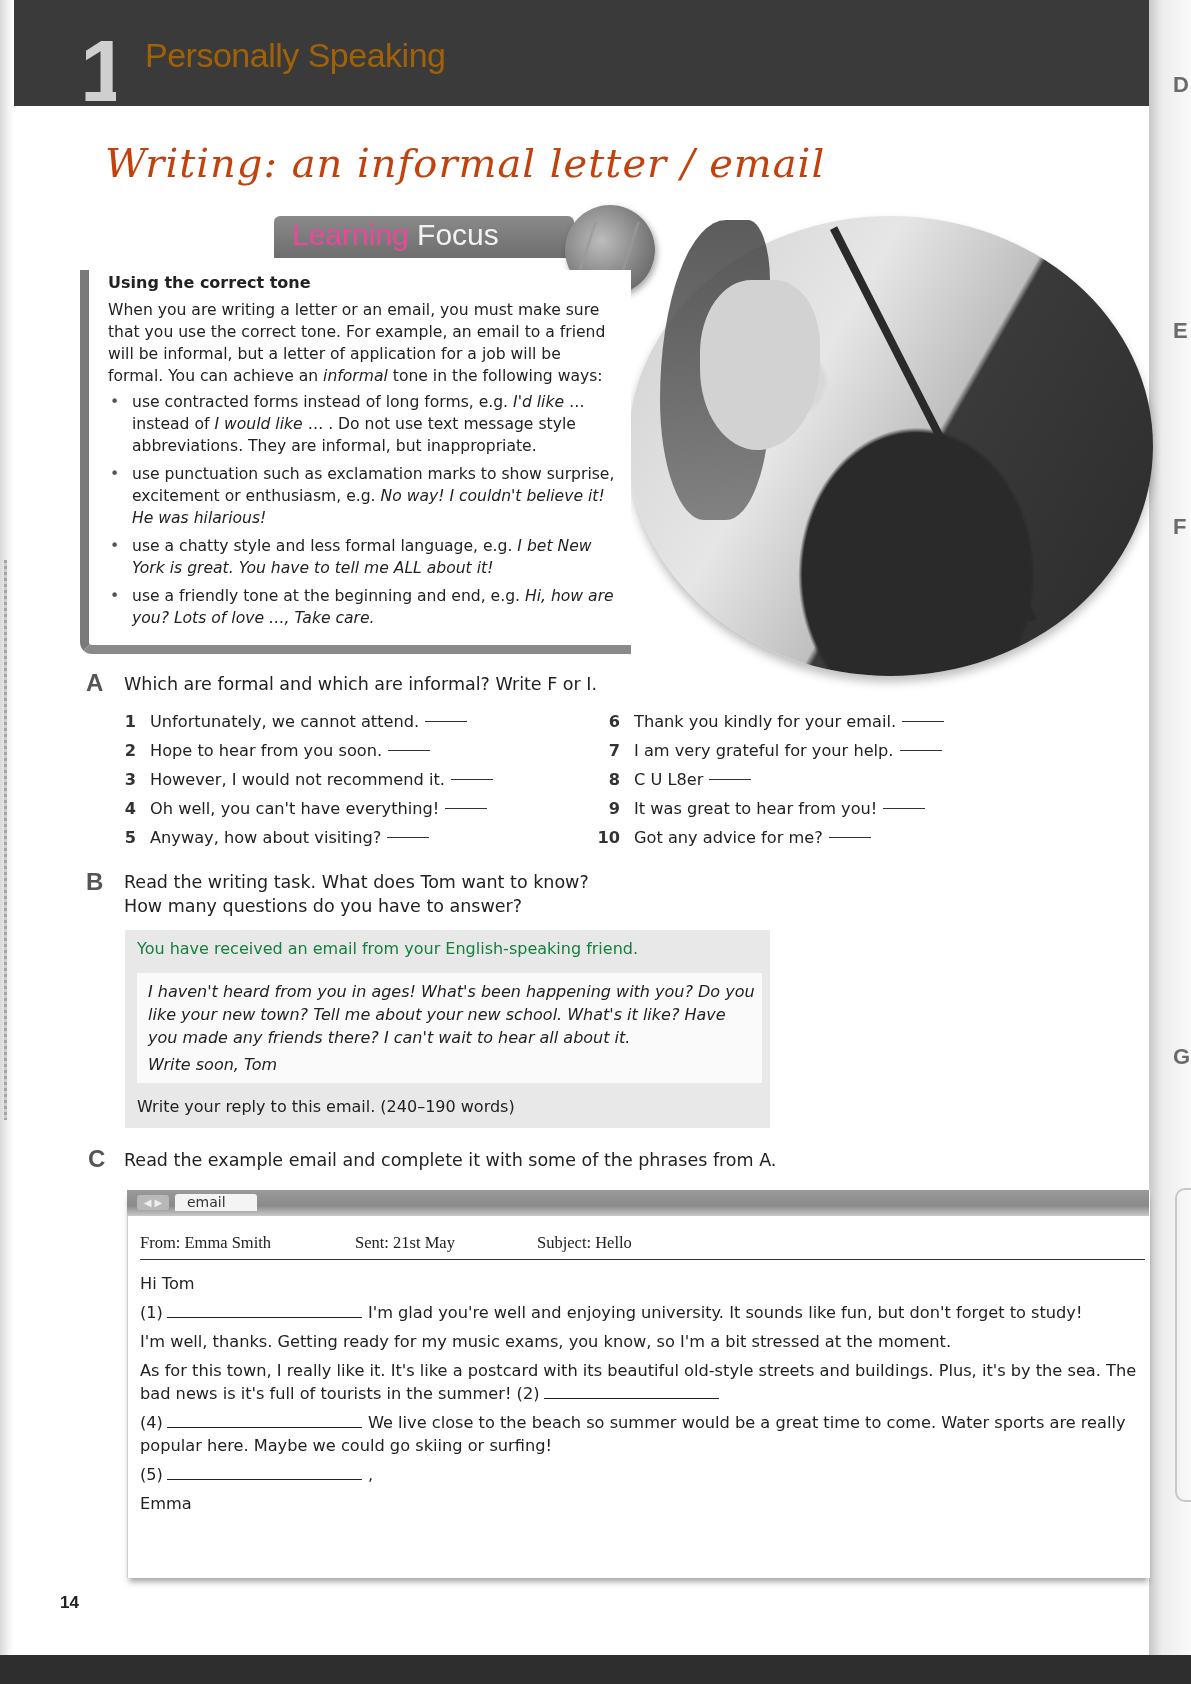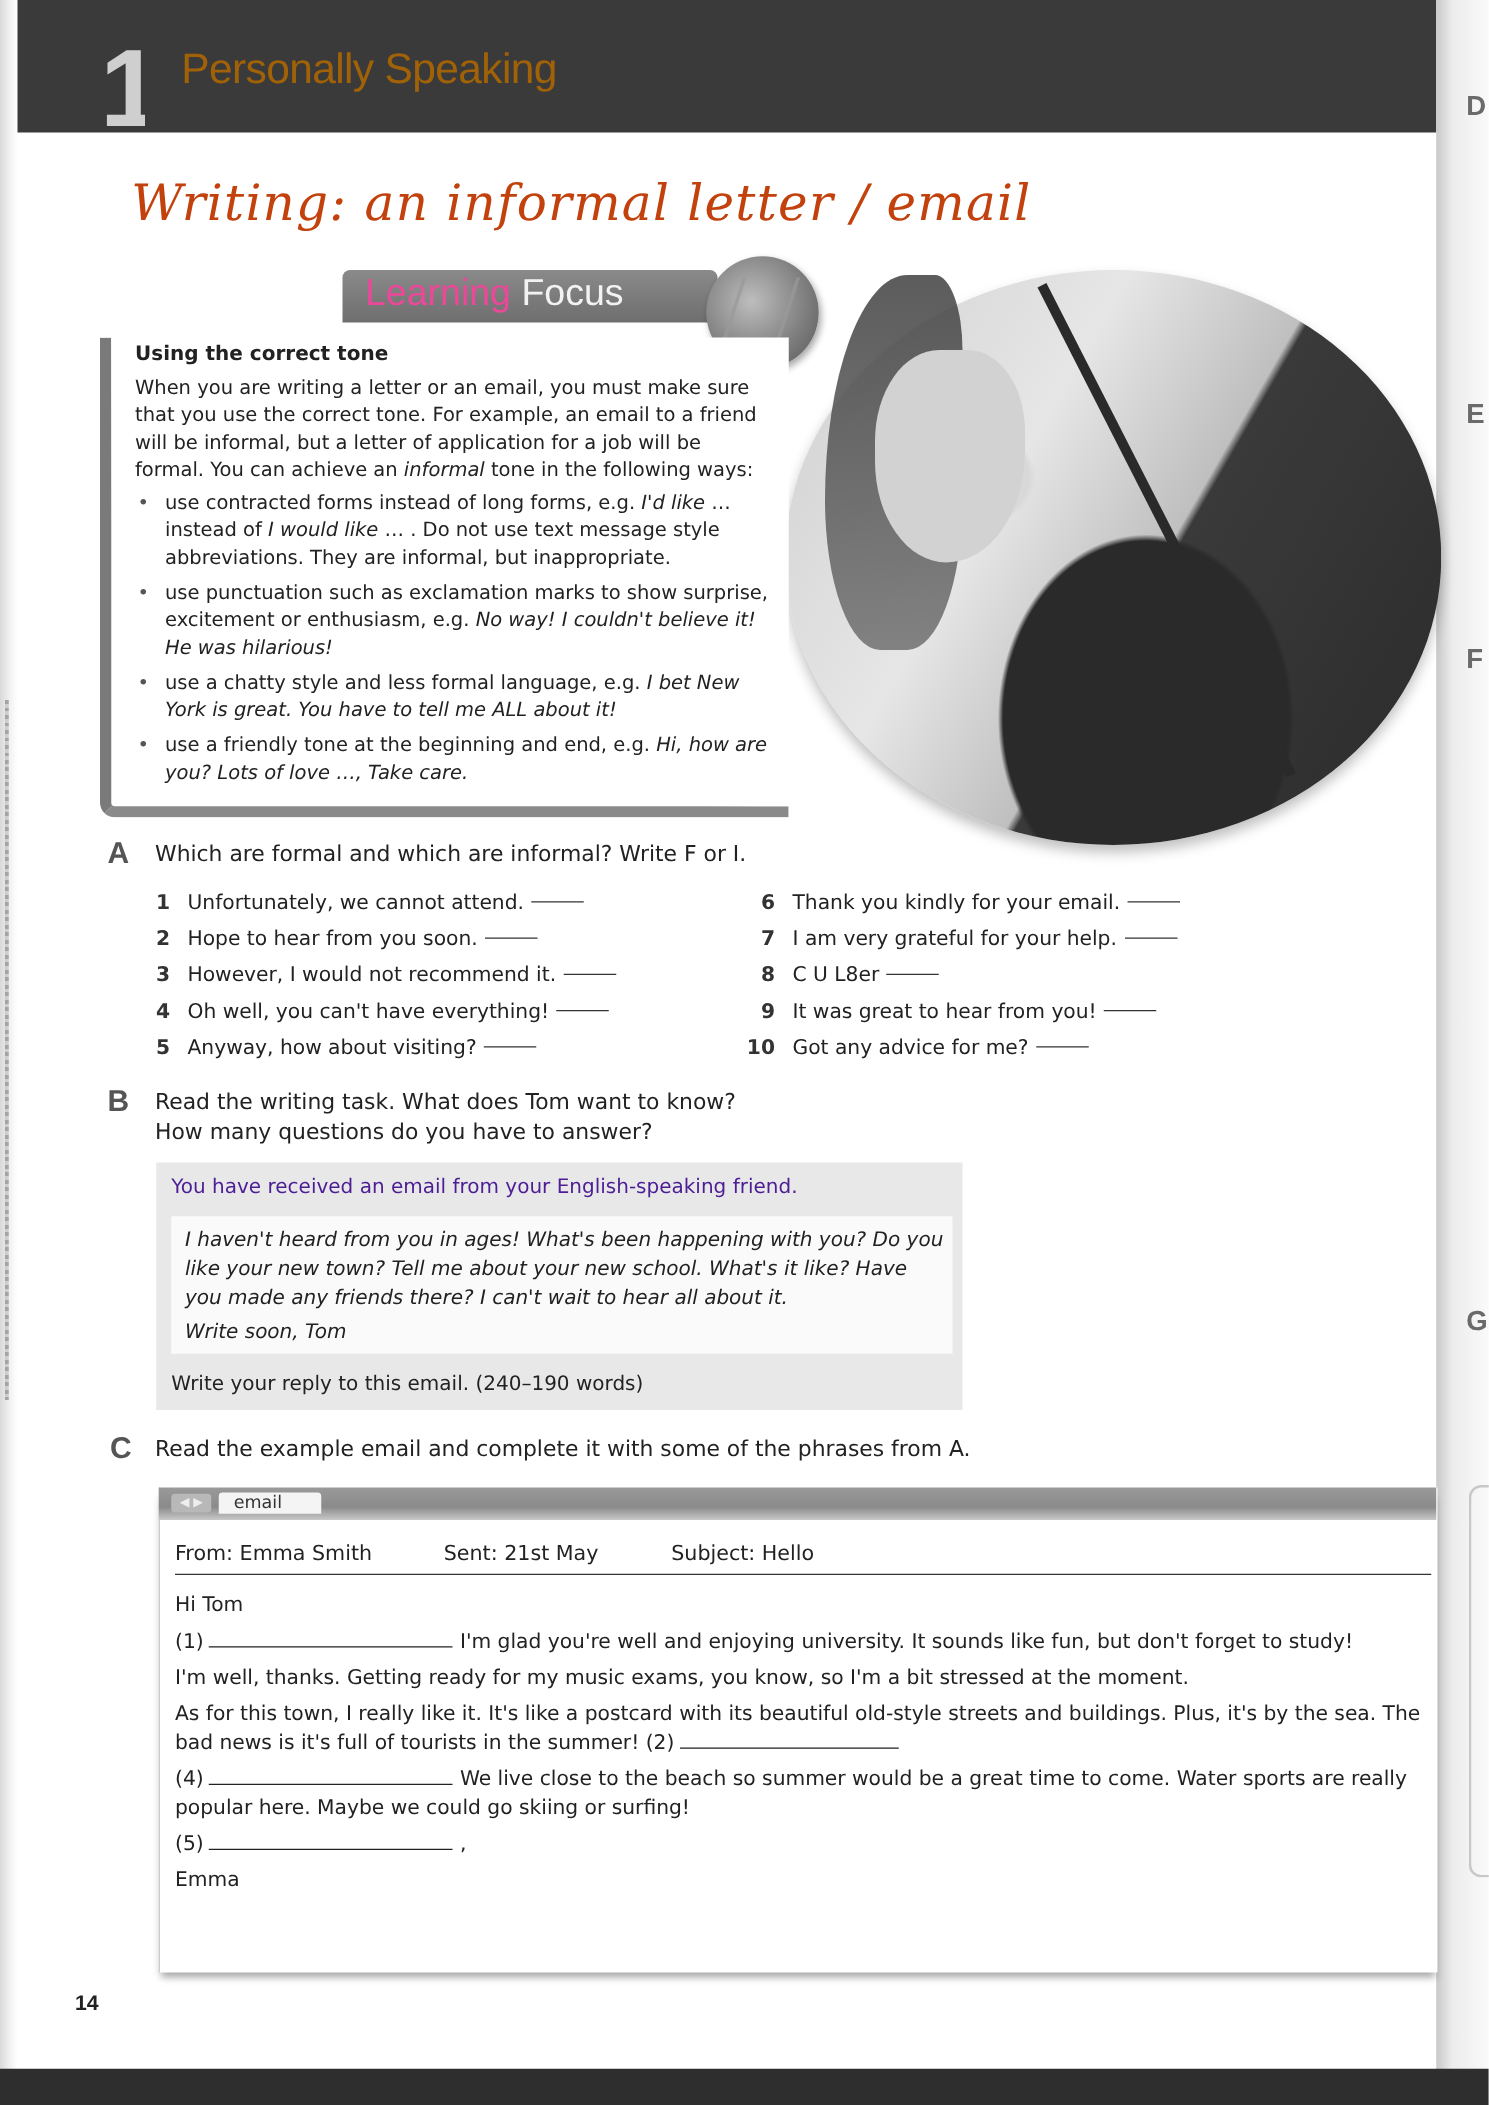--- a/index.html
+++ b/index.html
@@ -41,32 +41,32 @@
   .photo-face{position:absolute;left:700px;top:280px;width:120px;height:170px;background:#d2d2d2;border-radius:45% 40% 55% 50%;}
 
   .section-letter{position:absolute;font-family:"Liberation Sans",sans-serif;font-weight:bold;font-size:24px;color:#555;}
   .section-q{position:absolute;font-family:"DejaVu Sans",sans-serif;font-size:17.5px;color:#222;line-height:24px;}
   .sec-a-list{position:absolute;font-family:"DejaVu Sans",sans-serif;font-size:16.2px;line-height:29px;color:#222;}
   .sec-a-list .row{display:flex;}
   .sec-a-list .num{width:28px;text-align:right;margin-right:14px;font-weight:bold;color:#333;}
   .blank{display:inline-block;width:42px;border-bottom:1px solid #333;margin-left:6px;height:14px;vertical-align:baseline;}
 
   .task-box{position:absolute;left:125px;top:930px;width:645px;height:198px;background:#e8e8e8;}
-  .task-intro{position:absolute;left:137px;top:939px;font-size:16px;color:#4c1d95;}
+  .task-intro{position:absolute;left:137px;top:939px;font-size:16px;color:#15803d;}
   .task-inner{position:absolute;left:137px;top:973px;width:625px;height:110px;background:#fafafa;}
   .task-msg{position:absolute;left:148px;top:980px;width:610px;font-style:italic;font-size:16px;line-height:23px;color:#222;}
   .task-sign{margin-top:4px;}
   .task-out{position:absolute;left:137px;top:1097px;font-size:16px;color:#222;}
 
   .email-win{position:absolute;left:127px;top:1190px;width:1022px;height:388px;background:#fff;box-shadow:0 6px 6px -2px rgba(0,0,0,.35);border-left:1px solid #ccc;}
   .email-bar{position:absolute;left:127px;top:1190px;width:1022px;height:26px;background:linear-gradient(180deg,#9a9a9a,#8a8a8a 60%,#c9c9c9);}
   .email-nav{position:absolute;left:137px;top:1195px;width:32px;height:15px;background:#b8b8b8;border-radius:3px;font-size:10px;color:#eee;line-height:15px;text-align:center;}
   .email-tab{position:absolute;left:175px;top:1194px;width:70px;height:17px;background:#f4f4f4;border-radius:3px 3px 0 0;font-size:14px;line-height:17px;padding-left:12px;color:#333;}
   .email-hdr{position:absolute;left:140px;top:1233px;width:1005px;height:26px;border-bottom:1px solid #333;font-size:16.5px;color:#222;}
-  .email-hdr span{position:absolute;top:0;}
+  .email-hdr span{position:absolute;top:0;font-family:Liberation Serif, serif;}
   .email-body{position:absolute;left:140px;top:1272px;width:1000px;font-size:16.2px;line-height:23px;color:#222;}
   .email-body p{margin:0 0 6px 0;}
   .gap{display:inline-block;width:195px;border-bottom:1px solid #222;height:14px;margin:0 6px 0 4px;}
   .gap.short{width:175px;}
 
   .page-num{position:absolute;left:60px;top:1593px;font-family:"Liberation Sans",sans-serif;font-size:17px;font-weight:bold;color:#222;}
 </style>
 </head>
 <body>
 

